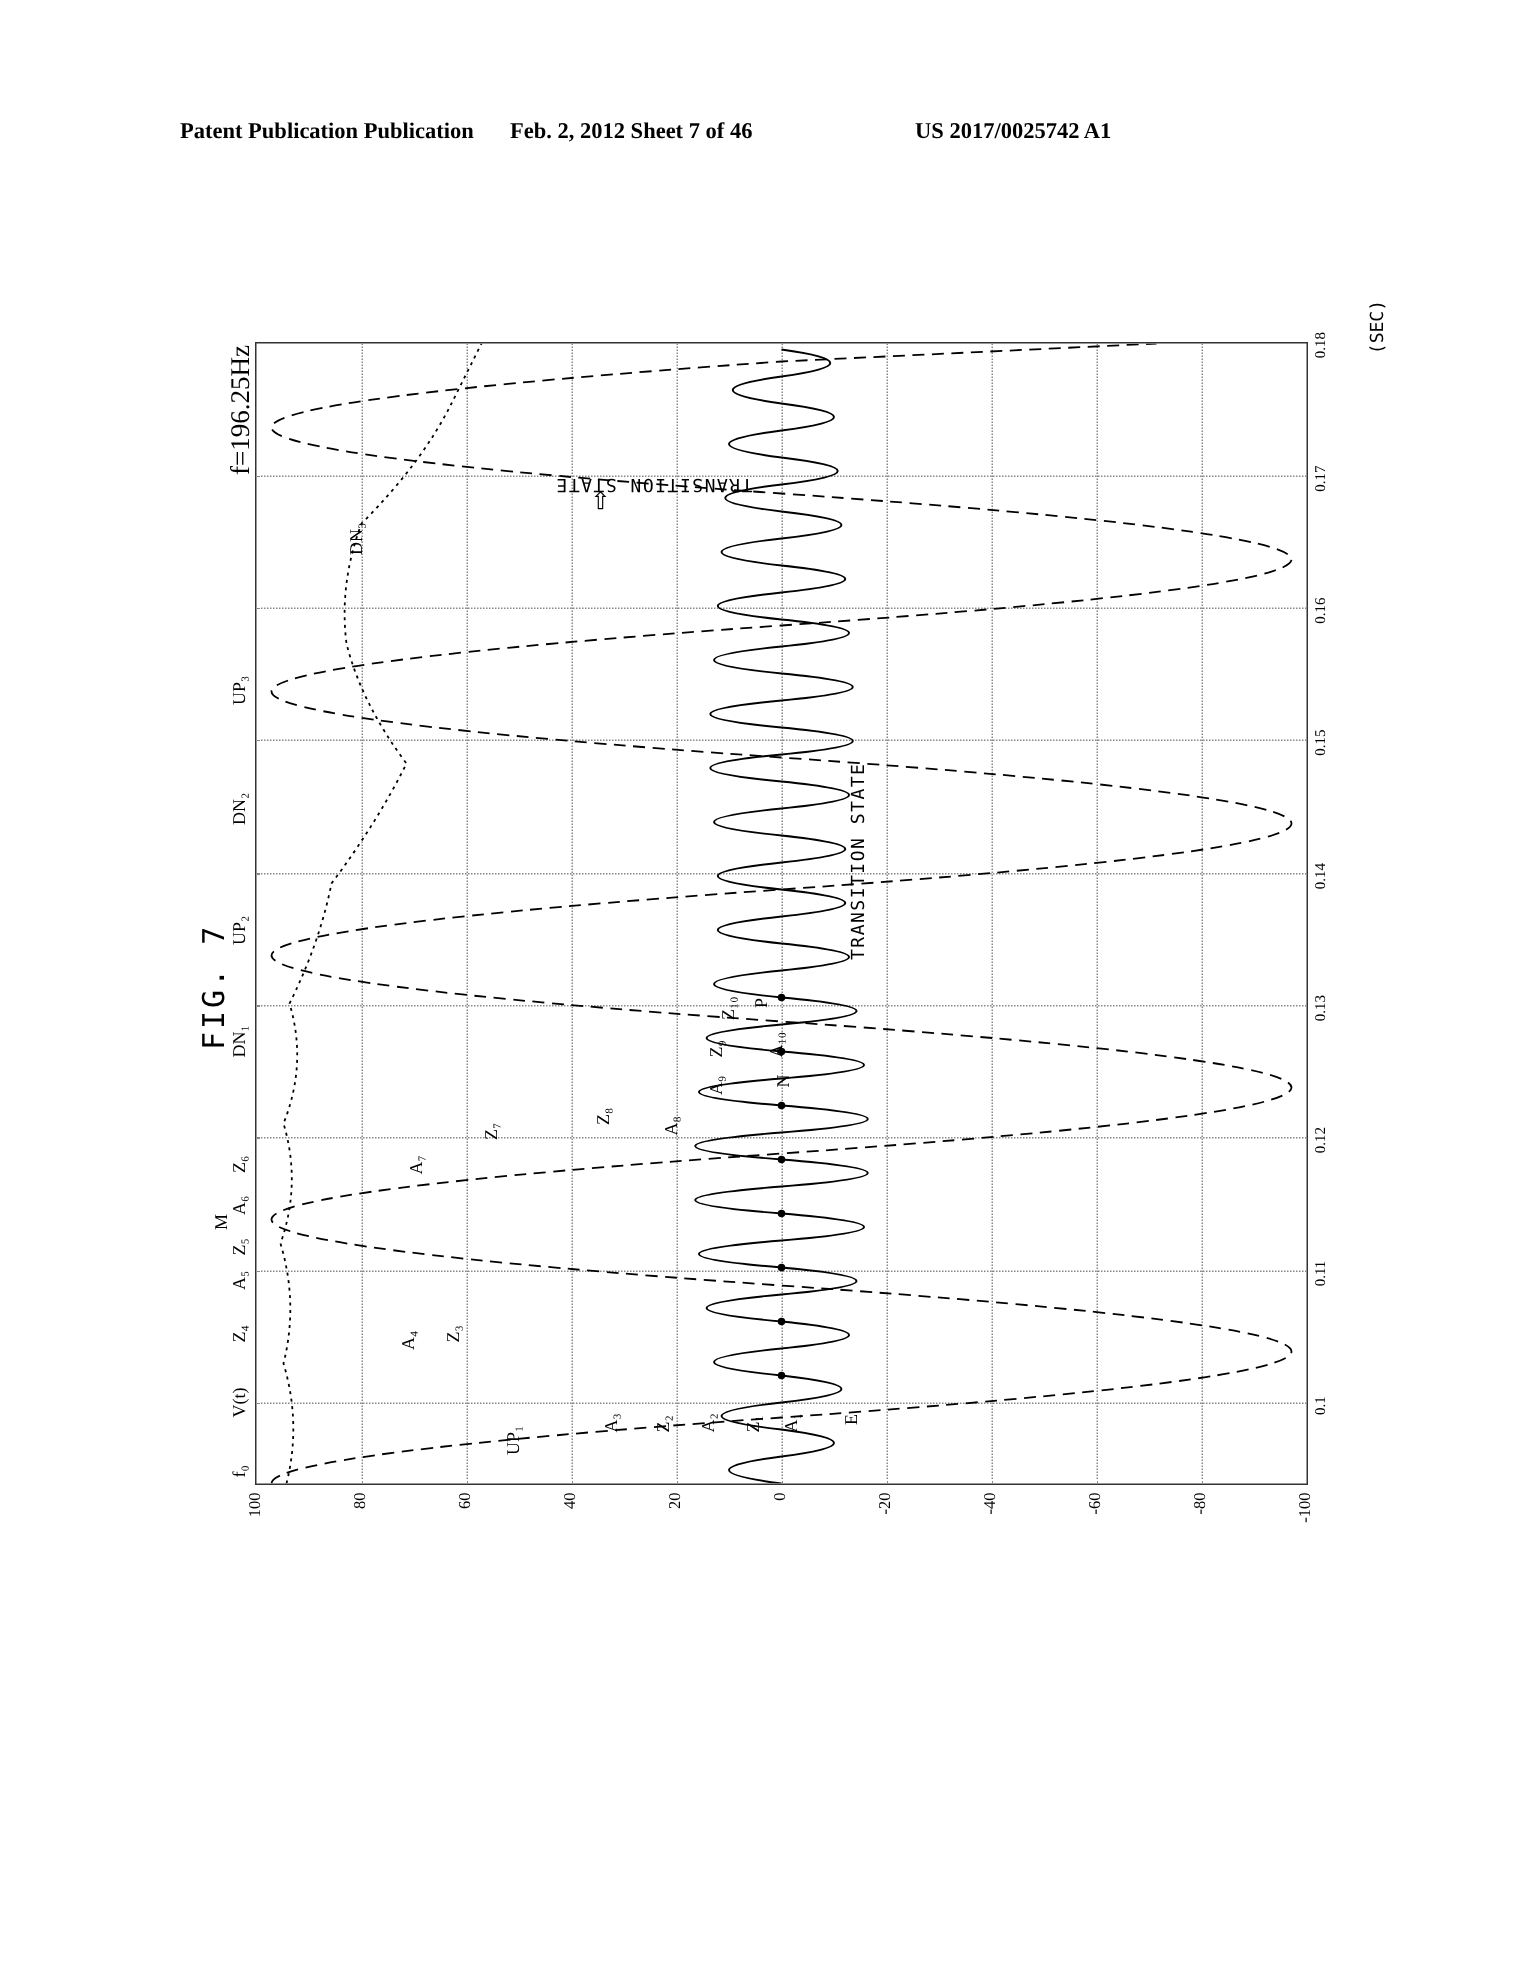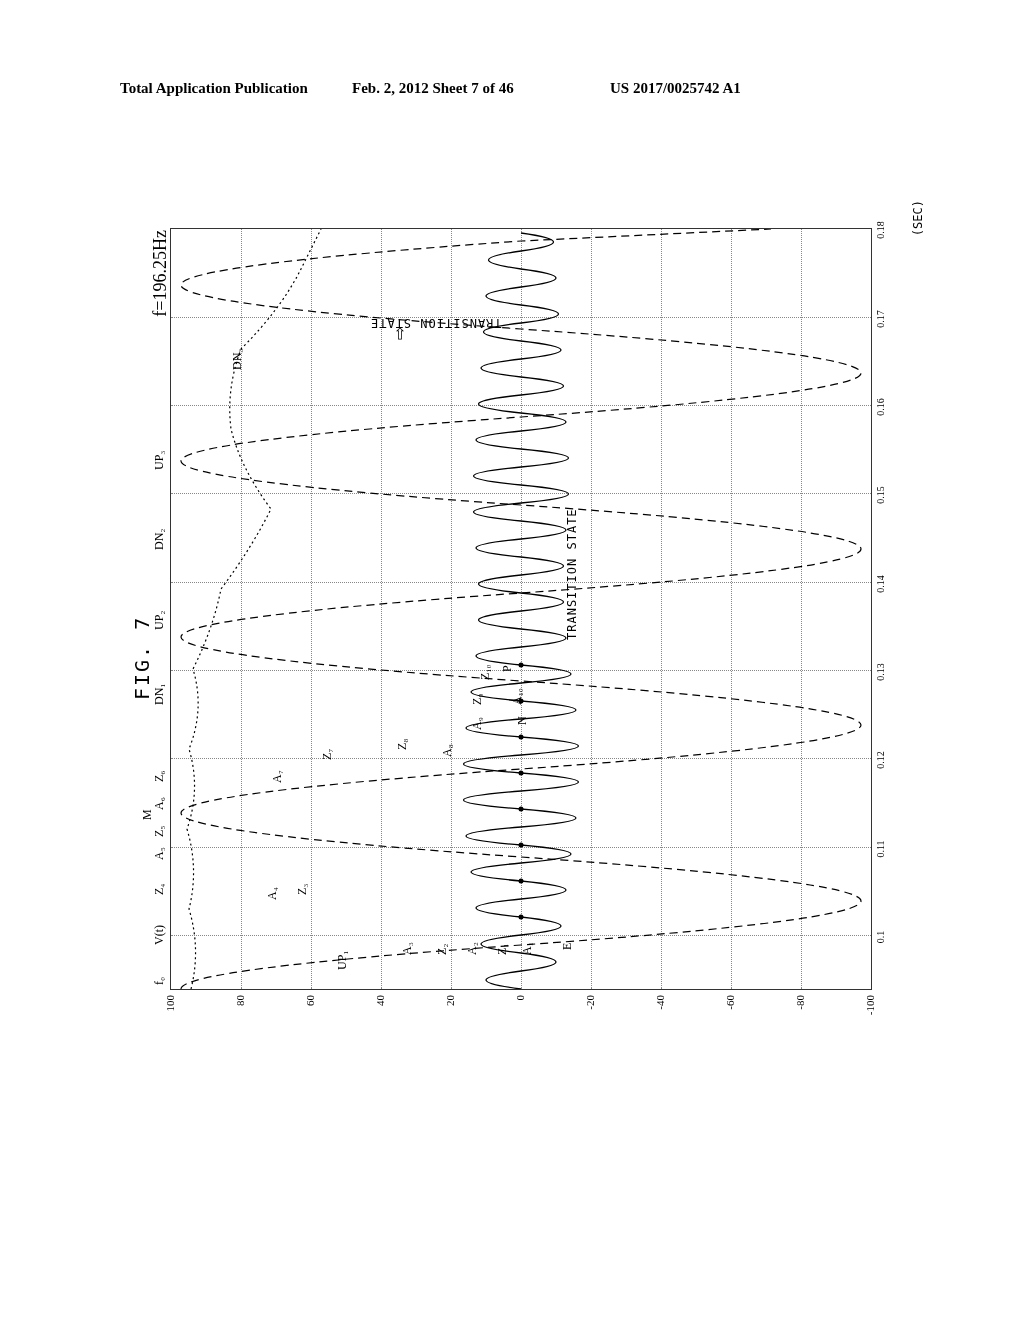--- a/index.html
+++ b/index.html
@@ -18,21 +18,21 @@
     width: 100%;
     display: flex;
     font-size: 15px;
     font-weight: bold;
   }
   .header-left {
     padding-left: 120px;
   }
   .header-center {
     position: absolute;
-    left: 352px;
+    left: 340px;
   }
   .header-right {
     position: absolute;
     left: 610px;
   }
   .chart-area {
     position: absolute;
     top: 200px;
     left: 100px;
     width: 830px;
@@ -139,21 +139,21 @@
     left: 0;
     top: 0;
     width: 100%;
     height: 100%;
   }
 </style>
 </head>
 <body>
 
 <div class="header">
-  <span class="header-left">Total Application Publication</span>
+  <span class="header-left">Patent Publication Publication</span>
   <span class="header-center">Feb. 2, 2012  Sheet 7 of 46</span>
   <span class="header-right">US 2017/0025742 A1</span>
 </div>
 
 <div class="chart-area">
   <div class="rotated-figure">
 
     <div class="fig-title">FIG. 7</div>
     <div class="freq-label">f=196.25Hz</div>
 

